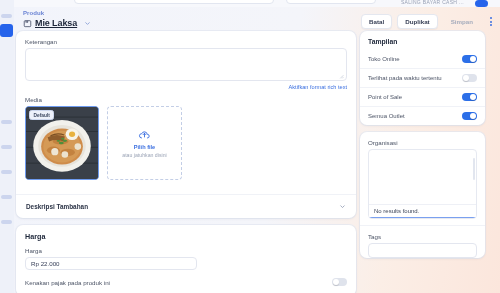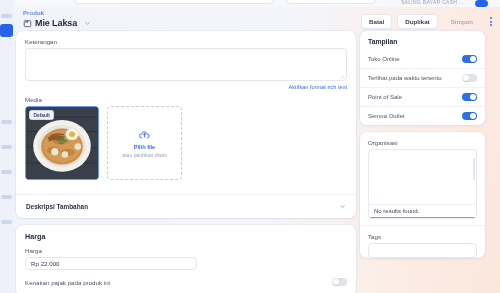--- a/index.html
+++ b/index.html
@@ -58,21 +58,21 @@
   .prod-label {
     position: absolute; left: 9px; top: 3px;
     font-size: 6px; color: #6b84d4; font-weight: 600; letter-spacing:.1px;
   }
   .prod-title-row {
     position: absolute; left: 9px; top: 11px;
     display: flex; align-items: center; gap: 3px;
   }
   .prod-icon { width: 9px; height: 9px; display:block; }
   .prod-title {
-    font-size: 9px; font-weight: 700; color: #1d2639; letter-spacing: -.1px;
+    font-size: 9px; font-weight: 700; color: #1d2639; letter-spacing: -.1px; text-decoration: underline;
   }
   .prod-chev { margin-left: 4px; width: 7px; height: 7px; display: block; }
 
   .hdr-btns {
     position: absolute; right: 4px; top: 7px;
     display: flex; align-items: center; gap: 5px;
   }
   .btn {
     font-size: 6.2px; color: #384056; font-weight: 600;
     background: #fff; border: 1px solid #e4e7ef; border-radius: 4px;

